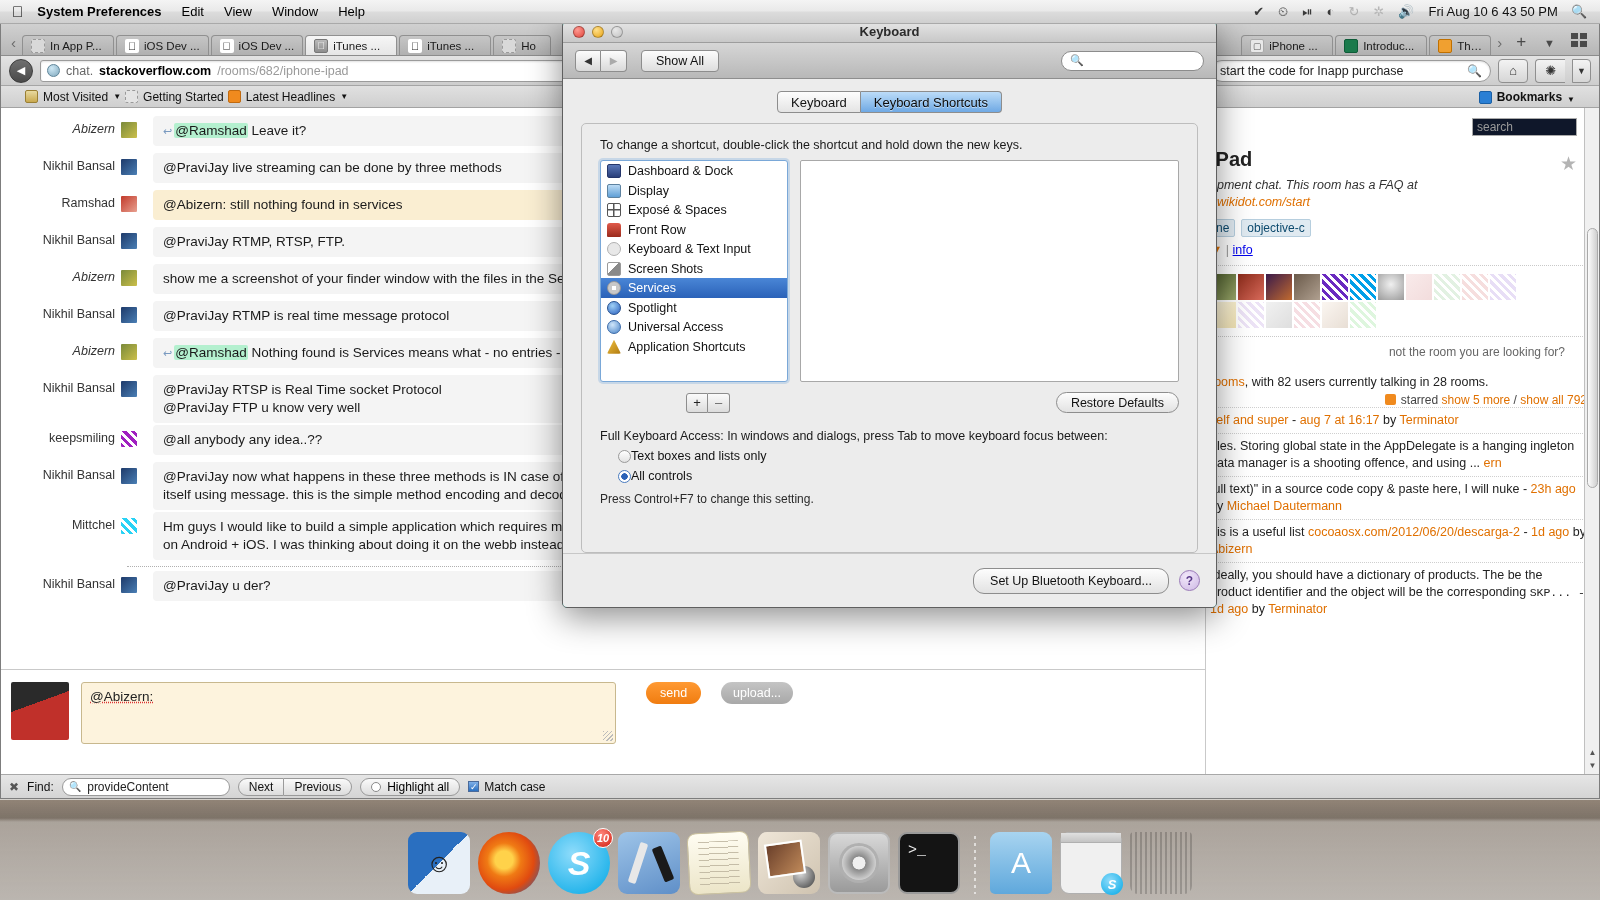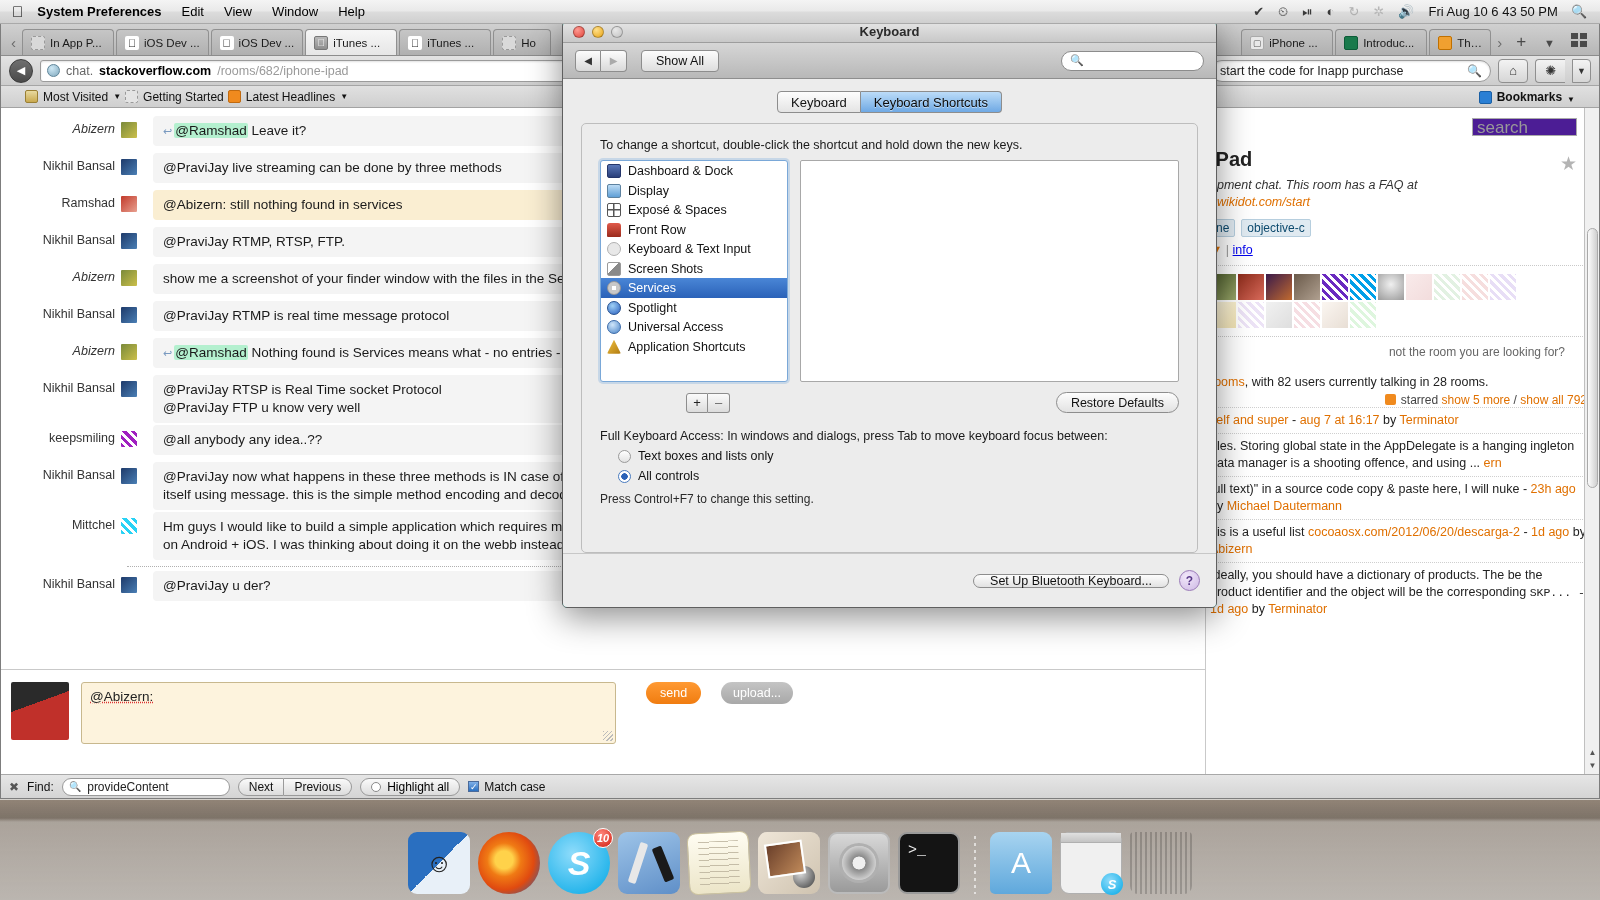--- a/index.html
+++ b/index.html
@@ -34,21 +34,21 @@
     background:#fff; border:1px solid #7d7d7d; border-top:none;
     display:flex; flex-direction:column; z-index:10;
   }
   
   #tabstrip {
     height:32px; background:linear-gradient(180deg,#d0d0d0,#b6b6b6);
     display:flex; align-items:flex-end; padding:0 6px; gap:2px;
     border-bottom:1px solid #8c8c8c;
   }
   .tab {
-    height:26px; min-width:92px; max-width:104px; padding:0 8px;
+    height:20px; min-width:92px; max-width:104px; padding:0 8px;
     background:linear-gradient(180deg,#c6c6c6,#b0b0b0);
     border:1px solid #909090; border-bottom:none; border-radius:4px 4px 0 0;
     display:flex; align-items:center; gap:5px; font-size:11.5px; color:#1a1a1a;
     white-space:nowrap; overflow:hidden;
   }
   .tab.active { background:linear-gradient(180deg,#f6f6f6,#e6e6e6); }
   .tab .favi { width:14px;height:14px;flex:0 0 14px;display:inline-block;
     border-radius:2px;background:#d9d9d9;border:1px dashed #9a9a9a; }
   .tab .favi.apple { background:#fff; border:none; font-size:11px; line-height:14px; text-align:center; }
   .tab .favi.itunes { background:linear-gradient(180deg,#b9b9b9,#8e8e8e); border:1px solid #777; color:#fff; font-size:10px; line-height:12px; text-align:center;}
@@ -155,21 +155,21 @@
     border:none; border-radius:12px; height:22px; padding:0 14px; font-size:12.5px;
   }
   .btn-upload {
     margin-left:8px; background:linear-gradient(180deg,#c4c4c4,#a8a8a8); color:#fff;
     border:none; border-radius:12px; height:22px; padding:0 12px; font-size:12.5px;
   }
 
   
   #sidebar { flex:1; position:relative; background:#fff; padding:8px 12px 0 4px; overflow:hidden; font-size:12.5px; }
   #sbsearch { position:absolute; top:10px; right:22px; width:105px;height:18px;
-    border:1px solid #aaa; background:#4c1d95; font-size:17px; color:#999; padding:0 4px; line-height:17px;}
+    border:1px solid #aaa; background:#0f172a; font-size:12px; color:#999; padding:0 4px; line-height:17px;}
   .sb-title { font-size:20px; font-weight:bold; color:#222; margin-top:32px; }
   .sb-star { position:absolute; right:22px; top:44px; color:#b4b4b4; font-size:19px; }
   .sb-desc { font-style:italic; font-size:12.5px; color:#333; line-height:17px; margin-top:6px; }
   .sb-desc a { color:#e07000; text-decoration:none; }
   .sb-tags { margin-top:8px; display:flex; gap:6px; }
   .tag { background:#e0eaf1; border:1px solid #b6cede; color:#0c4a6e; font-size:12px; padding:1px 5px; border-radius:2px; }
   .sb-meta { margin-top:6px; color:#e07000; font-size:12.5px; }
   .sb-rule { border-top:1px dotted #c9c9c9; margin:8px 0; }
   .sb-users { display:flex; flex-wrap:wrap; gap:2px; width:330px; }
   .uav { width:26px;height:26px; }
@@ -282,28 +282,28 @@
   #plusrow { display:flex; align-items:center; margin-top:10px; }
   #plusrow .pm { display:flex; margin-left:86px; }
   #plusrow .pm div { width:22px;height:20px;display:flex;align-items:center;justify-content:center;
      border:1px solid #8d8d8d; background:linear-gradient(180deg,#fbfbfb,#dcdcdc); font-size:13px; color:#222;}
   #plusrow .pm div:first-child{border-radius:3px 0 0 3px;}
   #plusrow .pm div:last-child{border-radius:0 3px 3px 0;border-left:none;color:#666;}
   #restore { margin-left:auto; height:21px; padding:0 14px; border:1px solid #8d8d8d;
      border-radius:11px; background:linear-gradient(180deg,#fdfdfd,#e2e2e2); font-size:12.5px; color:#111;
      display:flex;align-items:center;}
   #fka { margin-top:16px; font-size:12.5px; color:#1a1a1a; }
-  .radiorow { display:flex; align-items:center; gap:7px; margin:6px 0 0 18px; font-size:12.5px; color:#111; }
+  .radiorow { display:flex; align-items:center; margin:6px 0 0 18px; font-size:12.5px; color:#111; }
   .rdo { width:13px;height:13px;border-radius:50%;border:1px solid #9a9a9a;
      background:linear-gradient(180deg,#fff,#e2e2e2); flex:0 0 13px; }
   .rdo.on { background:radial-gradient(circle,#2a62b8 0 3px,#fff 3.5px 100%); border-color:#4a7cc0; }
   #ctrlnote { margin-top:9px; font-size:12px; color:#2a2a2a; }
   #sysfooter { height:56px; border-top:1px solid #c7c7c7; display:flex; align-items:center;
      justify-content:flex-end; gap:10px; padding:0 16px; background:#ececec;}
-  #btnbt { height:14px; padding:0 16px; border:1px solid #8d8d8d; border-radius:11px;
+  #btnbt { height:26px; padding:0 16px; border:1px solid #8d8d8d; border-radius:11px;
      background:linear-gradient(180deg,#fdfdfd,#e2e2e2); font-size:12.5px; color:#111;
      display:flex;align-items:center;}
   #btnhelp { width:21px;height:21px;border-radius:50%;border:1px solid #9a7ab8;
      background:radial-gradient(circle at 36% 30%,#f2e8fa,#cdb8e4); color:#5a3a8a; font-size:12px;
      display:flex;align-items:center;justify-content:center; font-weight:bold;}
 
   
   #dock {
     position:absolute; left:0; bottom:0; width:1600px; height:101px; z-index:50;
     background:linear-gradient(180deg, rgba(150,150,150,.55) 0%, rgba(120,120,120,.62) 18%, rgba(185,185,185,.72) 22%, rgba(205,205,205,.78) 100%);

